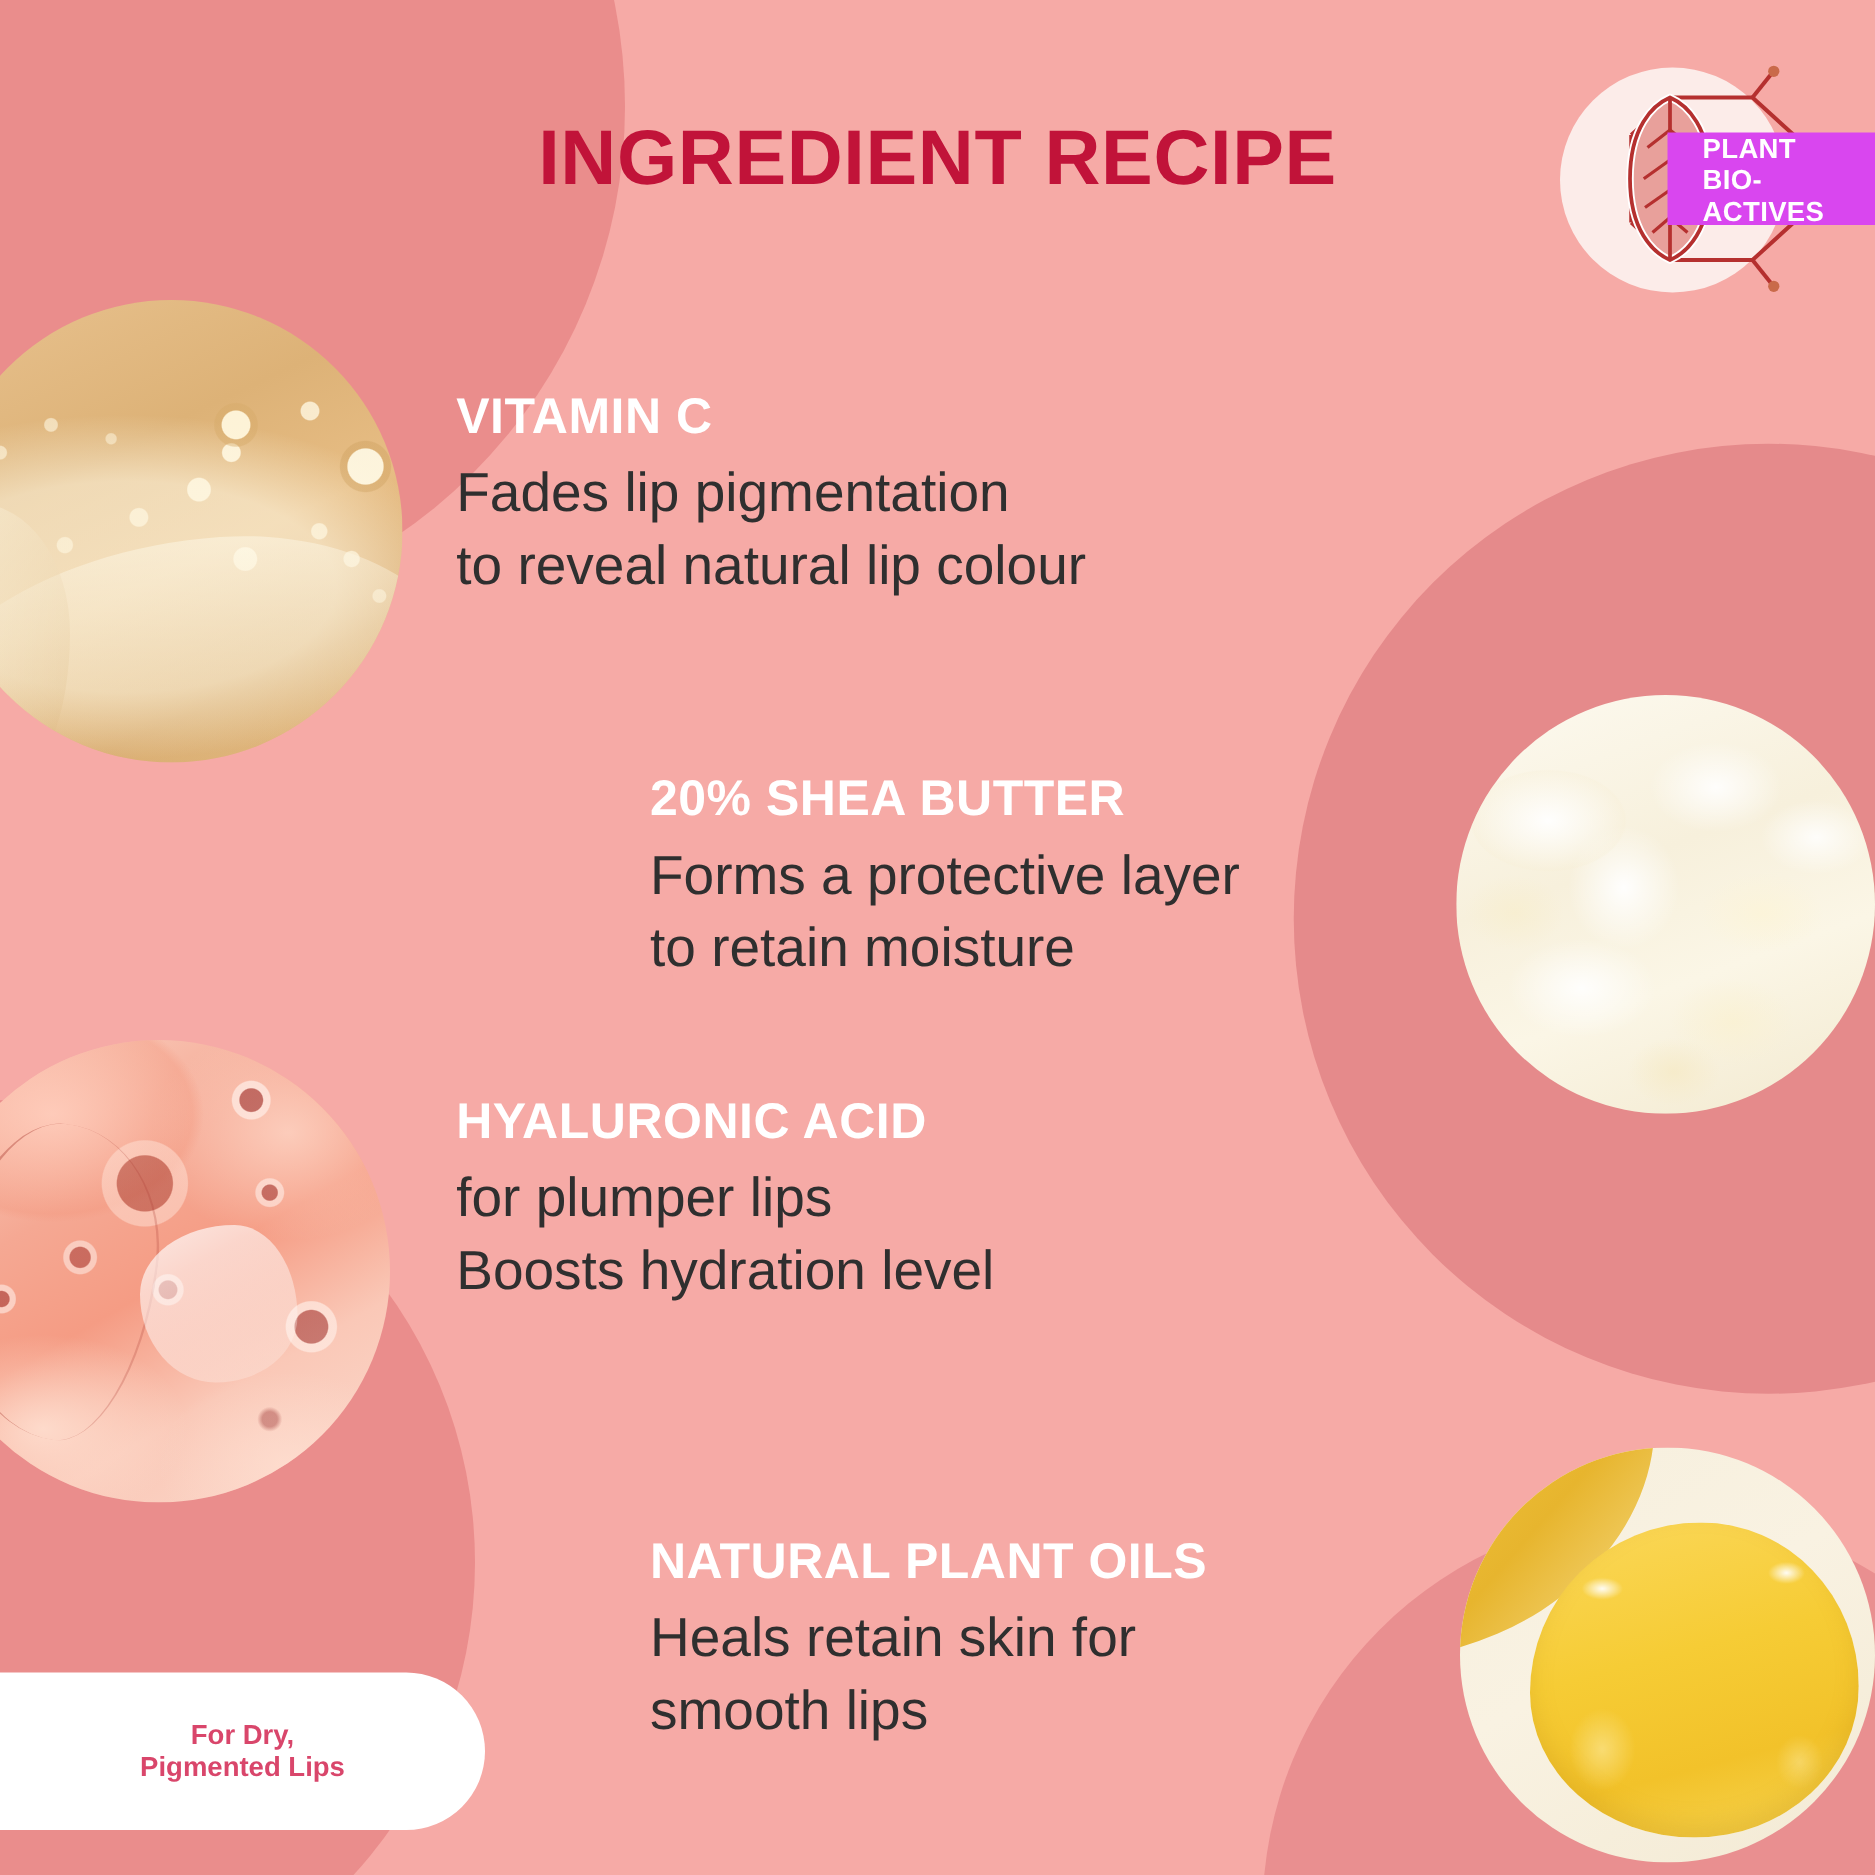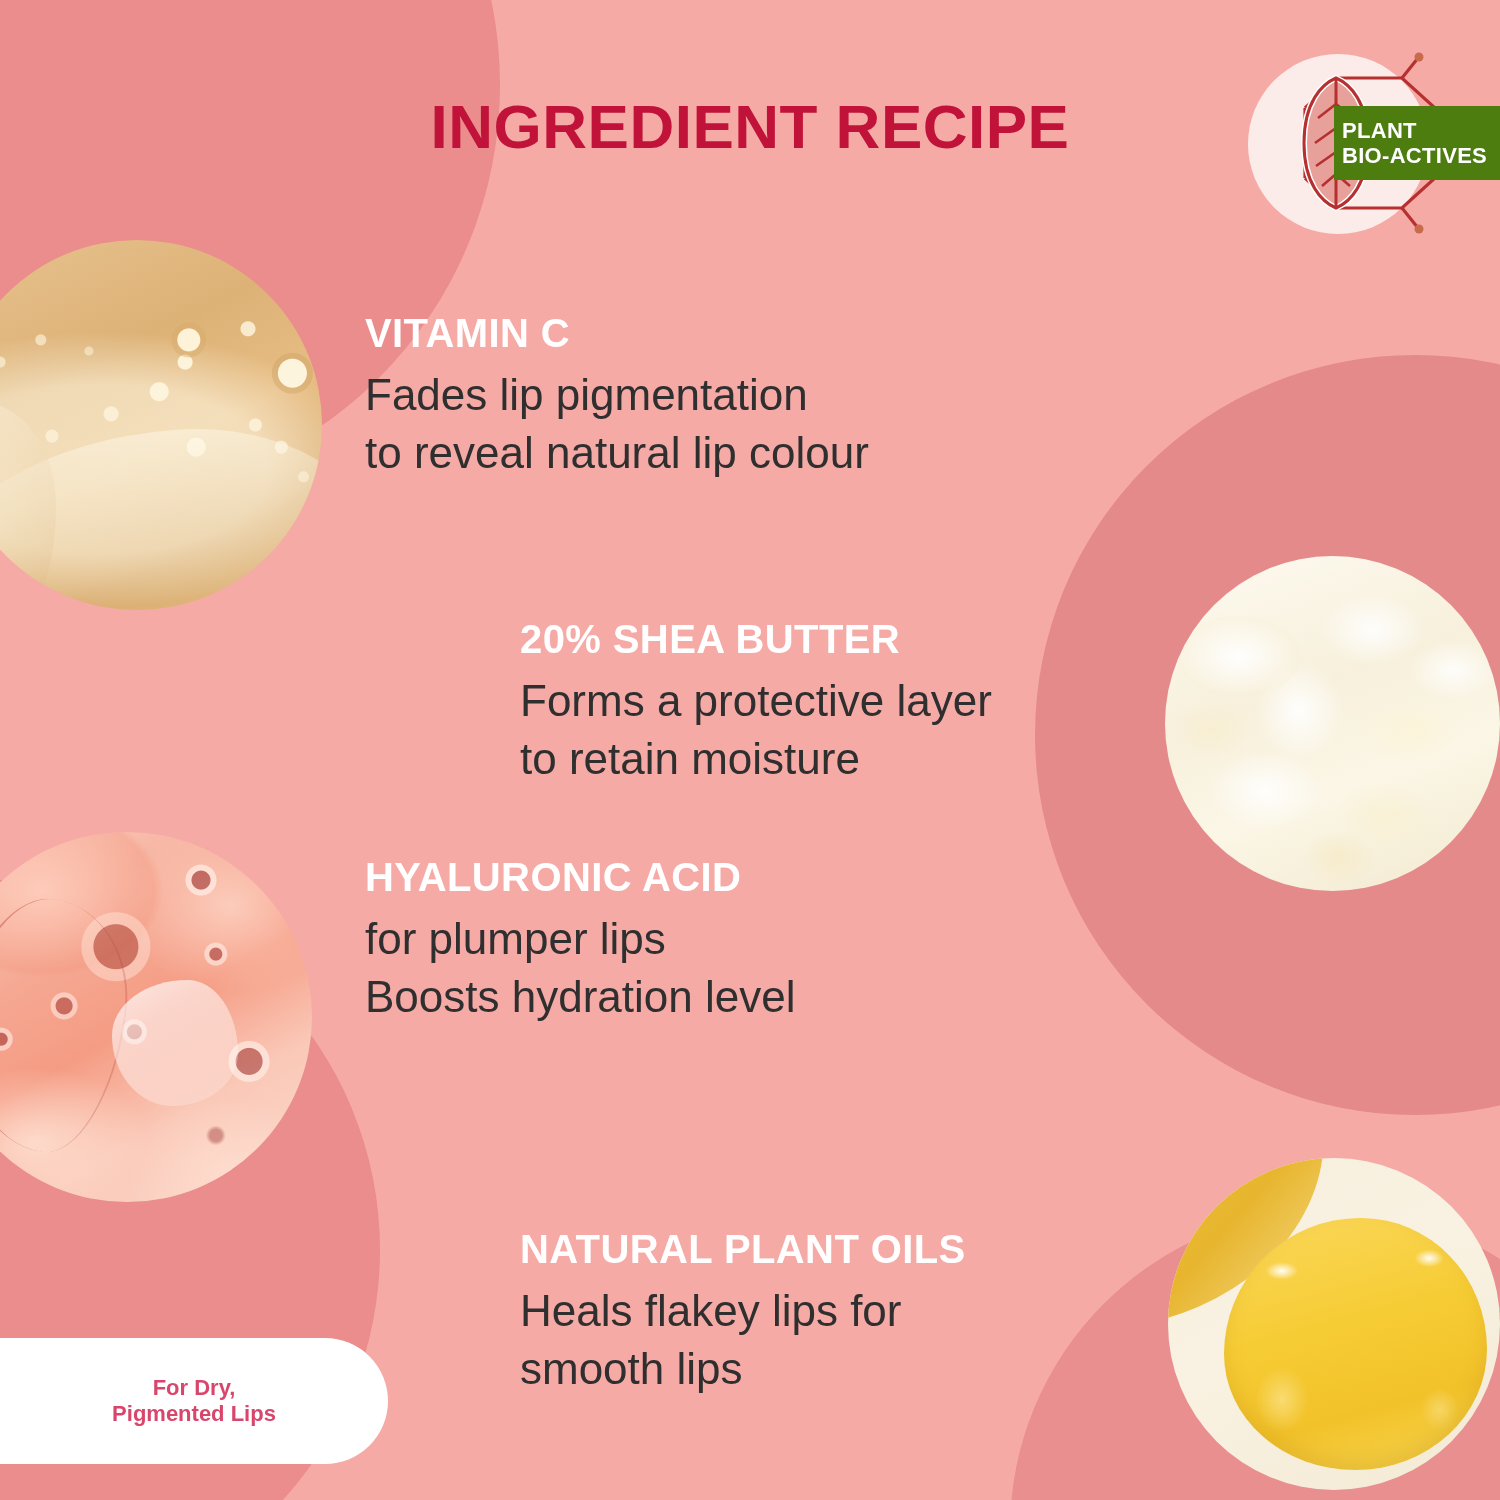--- a/index.html
+++ b/index.html
@@ -90,25 +90,24 @@
     position: absolute;
     left: 0;
     top: 0;
   }
   .badge-banner {
     position: absolute;
     left: 92px;
     top: 58px;
     width: 166px;
     height: 74px;
-    background: #4d7c0f;
+    background: #d946ef;
     display: flex;
     flex-direction: column;
-    justify-content: center;
-    padding-left: 8px;
+    padding-left: 28px;
     box-sizing: border-box;
   }
   .badge-banner span {
     display: block;
     color: #ffffff;
     font-size: 22px;
     font-weight: bold;
     line-height: 1.15;
     letter-spacing: 0.3px;
   }
@@ -266,21 +265,21 @@
   .ing-desc {
     color: #2f2f2f;
     font-size: 44px;
     font-weight: normal;
     line-height: 1.32;
     margin: 0;
   }
 
   .ing-vitc  { left: 365px; top: 312px; text-align: left;  width: 640px; }
   .ing-shea  { left: 520px; top: 618px; width: 620px; }
-  .ing-hya   { left: 365px; top: 856px; text-align: left;  width: 640px; }
+  .ing-hya   { left: 365px; top: 876px; text-align: left;  width: 640px; }
   .ing-oils  { left: 520px; top: 1228px; width: 620px; }
 
   
   .pill {
     position: absolute;
     left: 0;
     top: 1338px;
     width: 388px;
     height: 126px;
     background: #ffffff;
@@ -374,21 +373,21 @@
   </div>
 
   <div class="ing ing-hya">
     <p class="ing-name">HYALURONIC ACID</p>
     <p class="ing-desc">for plumper lips</p>
     <p class="ing-desc">Boosts hydration level</p>
   </div>
 
   <div class="ing ing-oils">
     <p class="ing-name">NATURAL PLANT OILS</p>
-    <p class="ing-desc">Heals flakey lips for</p>
+    <p class="ing-desc">Heals retain skin for</p>
     <p class="ing-desc">smooth lips</p>
   </div>
 
   <div class="pill">
     <span>For Dry,</span>
     <span>Pigmented Lips</span>
   </div>
 
 </div>
 

